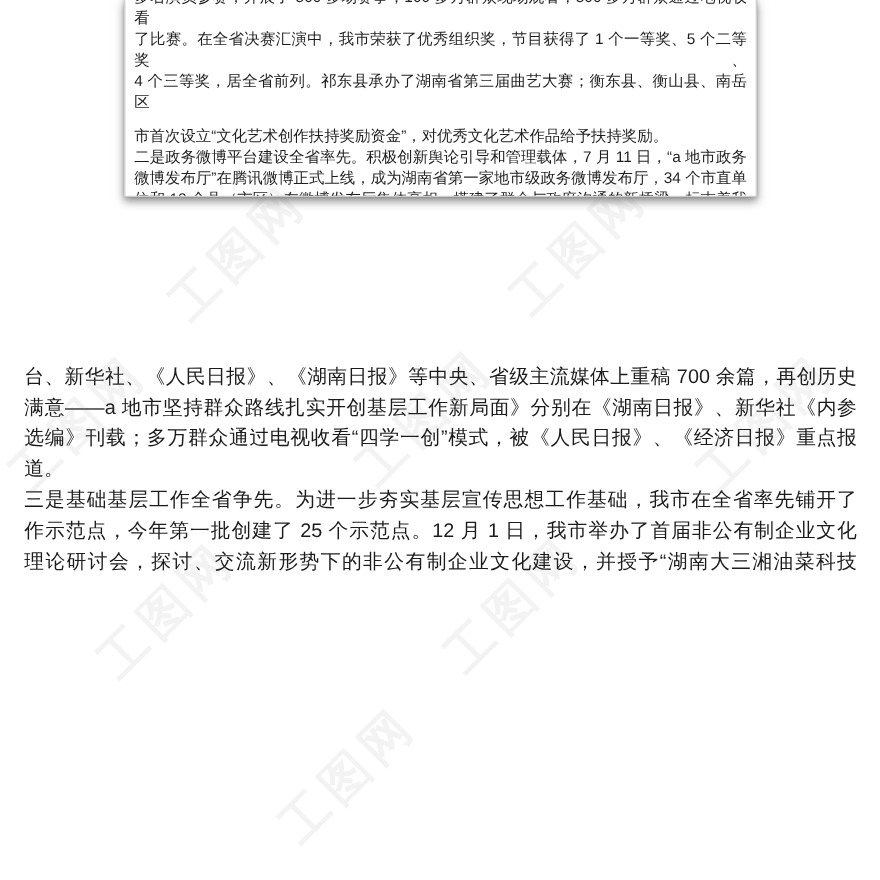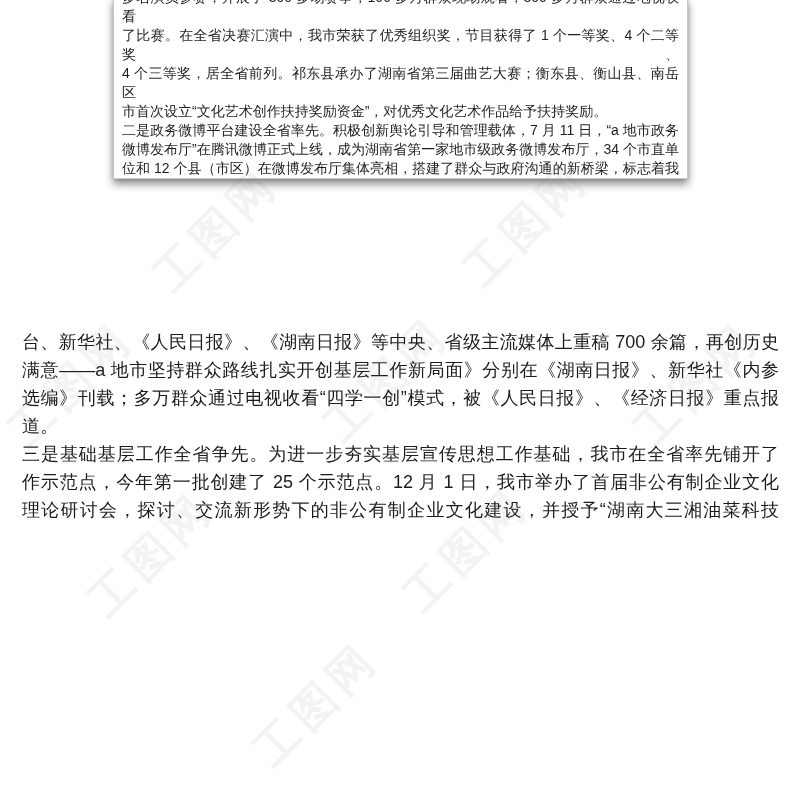--- a/index.html
+++ b/index.html
@@ -14,21 +14,21 @@
     background:#ffffff;box-sizing:border-box;
     border:1px solid #c9c9c9;border-top:none;
     box-shadow:0 5px 8px rgba(40,40,40,.55),0 0 3px rgba(0,0,0,.18);
     padding:0 8px;overflow:hidden;z-index:1;
   }
   .doc-card .lines{margin-top:-10px;}
   .doc-line{
     font-size:14px;line-height:19px;color:#1e1e1e;
     text-align:justify;text-align-last:justify;
   }
-  .doc-line.pend{text-align-last:left;}
+  .doc-line.pend{text-align-last:left;margin-top:12px;}
   
   .body-text{
     position:absolute;left:22px;top:328px;width:757px;z-index:1;
   }
   .body-line{
     font-size:18px;line-height:28px;color:#1b1b1b;
     text-align:justify;text-align-last:justify;
   }
   .body-line.pend{text-align-last:left;}
   
@@ -46,21 +46,21 @@
   .wm:nth-child(6){left:75px;top:525px;}
   .wm:nth-child(7){left:390px;top:520px;}
   .wm:nth-child(8){left:240px;top:675px;}
 </style>
 </head>
 <body>
 
 <div class="doc-card">
   <div class="lines">
       <div class="doc-line">多名演员参赛，开展了 300 多场赛事，100 多万群众现场观看，300 多万群众通过电视收看</div>
-      <div class="doc-line">了比赛。在全省决赛汇演中，我市荣获了优秀组织奖，节目获得了 1 个一等奖、4 个二等奖、</div>
+      <div class="doc-line">了比赛。在全省决赛汇演中，我市荣获了优秀组织奖，节目获得了 1 个一等奖、5 个二等奖、</div>
       <div class="doc-line">4 个三等奖，居全省前列。祁东县承办了湖南省第三届曲艺大赛；衡东县、衡山县、南岳区</div>
       <div class="doc-line pend">市首次设立“文化艺术创作扶持奖励资金”，对优秀文化艺术作品给予扶持奖励。</div>
       <div class="doc-line">二是政务微博平台建设全省率先。积极创新舆论引导和管理载体，7 月 11 日，“a 地市政务</div>
       <div class="doc-line">微博发布厅”在腾讯微博正式上线，成为湖南省第一家地市级政务微博发布厅，34 个市直单</div>
       <div class="doc-line">位和 12 个县（市区）在微博发布厅集体亮相，搭建了群众与政府沟通的新桥梁，标志着我</div>
     </div>
 </div>
 
 <div class="body-text">
     <div class="body-line">台、新华社、《人民日报》、《湖南日报》等中央、省级主流媒体上重稿 700 余篇，再创历史</div>

